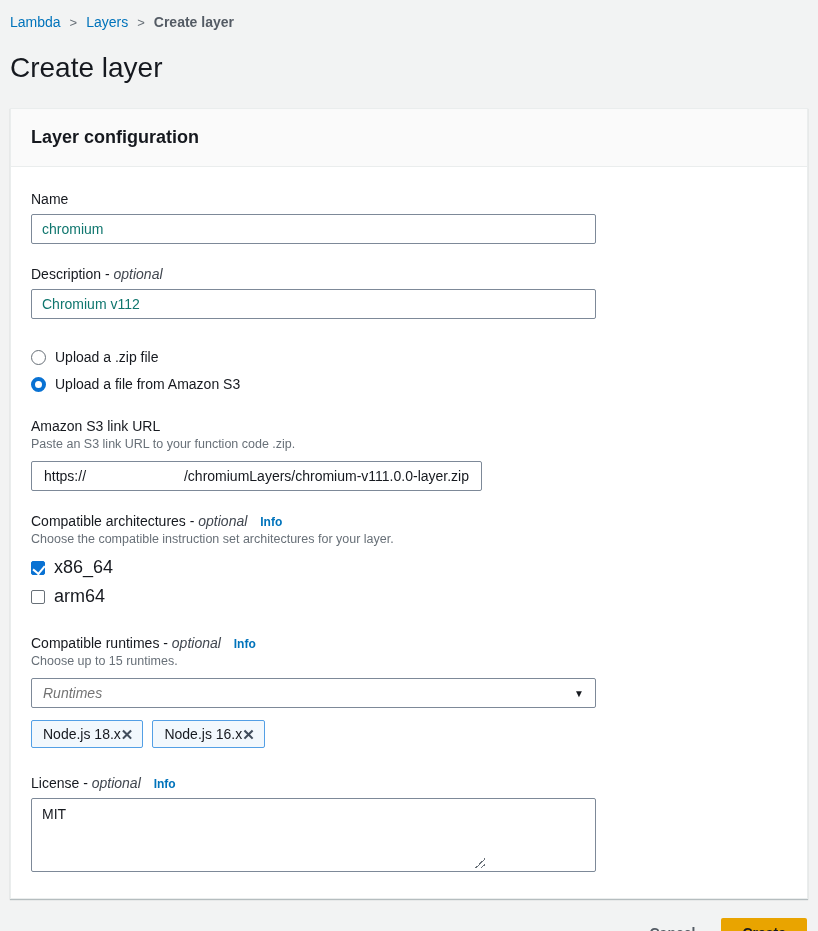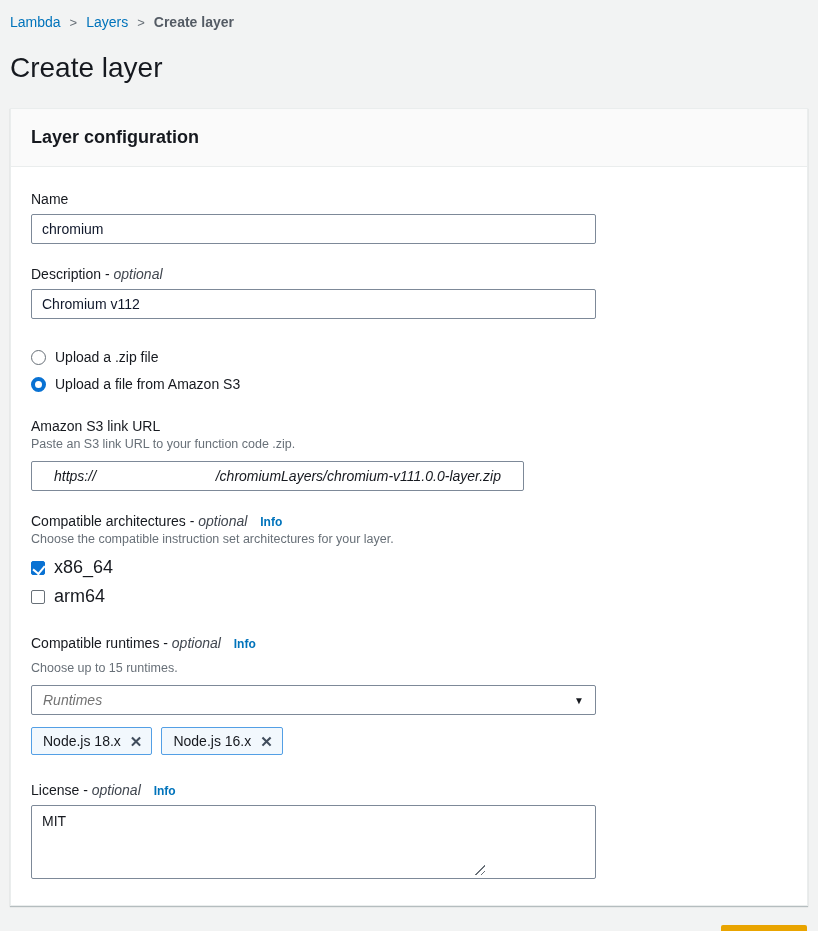--- a/index.html
+++ b/index.html
@@ -24,27 +24,27 @@
   .card-title { font-size:18px; font-weight:700; color:#16191f; }
   .card-body { padding:24px 20px 26px 20px; }
   
   .field { margin-bottom:22px; }
   .field-label { font-size:14px; color:#16191f; margin-bottom:7px; }
   .optional { font-style:italic; color:#414750; }
   .info-link { color:#0073bb; font-size:12px; font-weight:700; margin-left:9px; cursor:pointer;text-align:right; }
   .field-desc { font-size:12.5px; color:#687078; margin:-3px 0 9px 0; }
   .text-input {
     width:565px; height:30px; border:1px solid #7d8998; border-radius:2px;
-    padding:0 10px; font-size:14px; color:#0f172a; background:#fff;
+    padding:0 10px; font-size:14px; color:#0f766e; background:#fff;
     font-family:"Liberation Sans", sans-serif; display:block;
   }
   .fake-input {
-    width:493px; height:30px; border:1px solid #7d8998; border-radius:2px;
-    padding:0 22px; background:#fff; display:flex; align-items:center;
-    justify-content:space-between; font-size:14px;font-style:italic;
+    width:451px; height:30px; border:1px solid #7d8998; border-radius:2px;
+    padding:0 12px; background:#fff; display:flex; align-items:center;
+    justify-content:space-between; font-size:14px;
   }
   
   .radio-group { margin:30px 0 26px 0; }
   .radio-row { display:flex; align-items:center; margin-bottom:11px; cursor:pointer; }
   .radio-circle { width:15px; height:15px; border:1px solid #687078; border-radius:50%; background:#fff; flex:0 0 auto; }
   .radio-circle.selected { border:4.5px solid #0972d3; }
   .radio-label { margin-left:9px; font-size:14px; }
   
   .checkbox-row { display:flex; align-items:center; margin-bottom:8px; cursor:pointer; }
   .checkbox-box { width:14px; height:14px; border:1px solid #687078; border-radius:2px; background:#fff; position:relative; flex:0 0 auto; }
@@ -58,21 +58,21 @@
   .fake-select {
     width:565px; height:30px; border:1px solid #7d8998; border-radius:2px;
     padding:0 11px; background:#fff; display:flex; align-items:center;
     justify-content:space-between; cursor:pointer;
   }
   .select-placeholder { font-style:italic; color:#737373; font-size:14px; }
   .select-caret { font-size:10px; color:#16191f; }
   
   .chips { display:flex; gap:9px; margin-top:12px; }
   .chip {
-    display:flex; align-items:center; gap:9px; background:#f2f8fd;
+    display:flex; align-items:center; background:#f2f8fd;
     border:1px solid #539fe5; border-radius:2px; padding:5px 9px 5px 11px; font-size:14px;
   }
   .chip-x { color:#414d5c; font-size:15px; font-weight:700; cursor:pointer; line-height:1; }
   
   .ta-wrap { position:relative; width:457px; }
   .license-ta {
     width:565px; height:74px; border:1px solid #7d8998; border-radius:2px;
     padding:7px 10px; font-size:14px; color:#16191f; resize:none;
     font-family:"Liberation Sans", sans-serif; display:block;
   }
@@ -152,21 +152,21 @@
         <span class="checkbox-box checked"></span>
         <span class="checkbox-label">x86_64</span>
       </div>
       <div class="checkbox-row" style="margin-bottom:0">
         <span class="checkbox-box"></span>
         <span class="checkbox-label">arm64</span>
       </div>
     </div>
 
     <div class="field" style="margin-bottom:27px">
-      <div class="field-label" style="margin-bottom:10px">
+      <div class="field-label" style="margin-bottom:3px">
         <span>Compatible runtimes -</span>
         <span class="optional">optional</span>
         <a class="info-link">Info</a>
       </div>
       <div class="field-desc" style="margin:0 0 10px 0">Choose up to 15 runtimes.</div>
       <div class="fake-select">
         <span class="select-placeholder">Runtimes</span>
         <span class="select-caret">▼</span>
       </div>
       <div class="chips">

